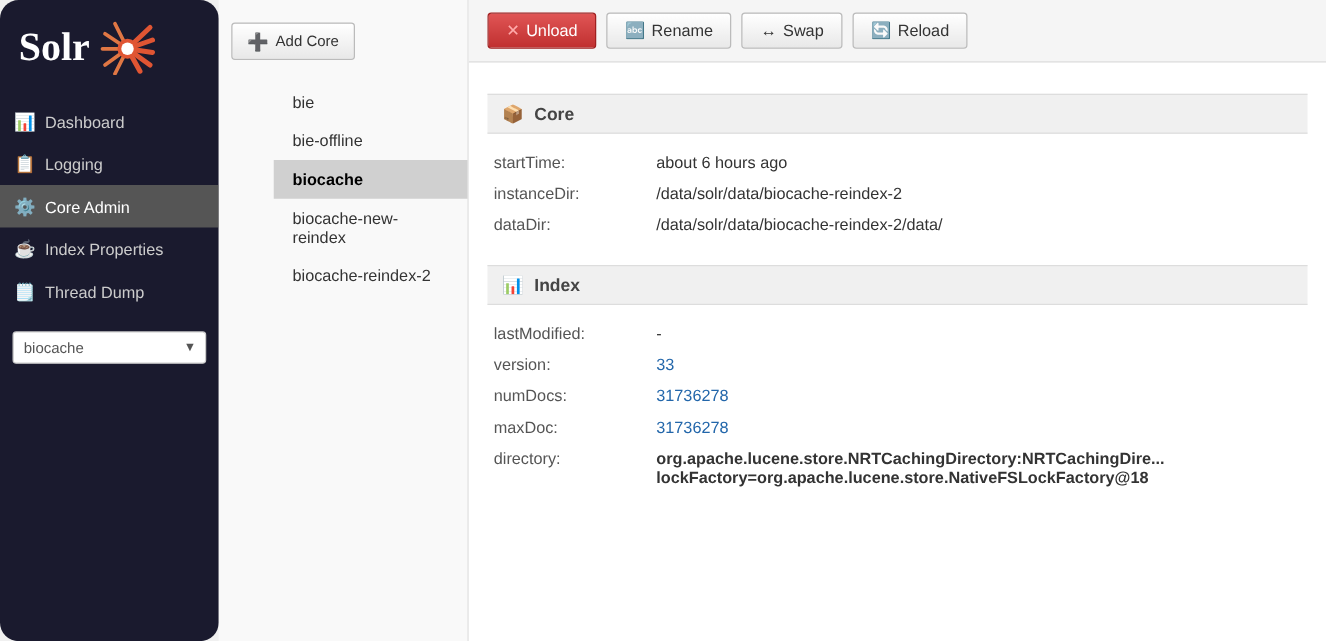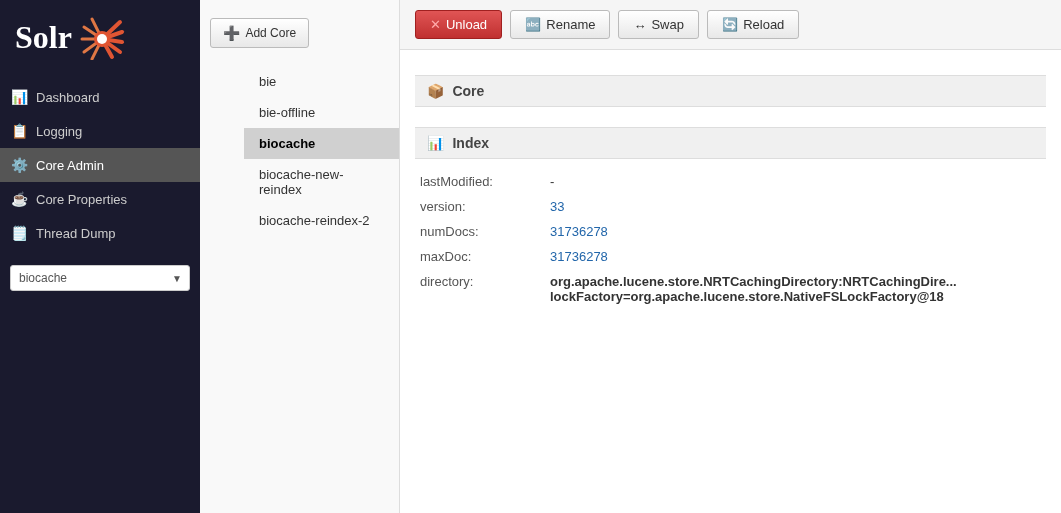--- a/index.html
+++ b/index.html
@@ -1,21 +1,21 @@
 <!DOCTYPE html>
 <html><head>
   <meta charset="utf-8">
   <style>
     * { box-sizing: border-box; margin: 0; padding: 0; }
     body { font-family: Arial, sans-serif; font-size: 13px; background: #f0f0f0; color: #333; height: 513px; overflow: hidden; }
 
     .app-container { display: flex; height: 513px; background: #f0f0f0; }
 
     
-    .sidebar { width: 200px; background: #1a1a2e; min-height: 100%; display: flex; flex-direction: column; }
+    .sidebar { width: 175px; background: #1a1a2e; min-height: 100%; display: flex; flex-direction: column; border-radius: 15px; }
     .sidebar-logo { padding: 15px 10px 10px 15px; display: flex; align-items: center; }
     .logo-text { color: #fff; font-size: 32px; font-weight: bold; font-family: Georgia, serif; }
     .logo-icon { width: 50px; height: 45px; margin-left: 5px; }
 
     .sidebar-nav { margin-top: 10px; }
     .nav-item { display: flex; align-items: center; padding: 9px 12px; color: #ccc; cursor: pointer; font-size: 13px; gap: 8px; }
     .nav-item.active { background: #555; color: #fff; }
     .nav-item .icon { width: 16px; height: 16px; display: inline-flex; align-items: center; justify-content: center; font-size: 14px; }
 
     .core-selector-container { margin: 15px 10px; }
@@ -89,21 +89,21 @@
       <div class="nav-item">
         <span class="icon">📋</span>
         <span>Logging</span>
       </div>
       <div class="nav-item active">
         <span class="icon">⚙️</span>
         <span>Core Admin</span>
       </div>
       <div class="nav-item">
         <span class="icon">☕</span>
-        <span>Core Properties</span>
+        <span>Index Properties</span>
       </div>
       <div class="nav-item">
         <span class="icon">🗒️</span>
         <span>Thread Dump</span>
       </div>
     </div>
     <div class="core-selector-container">
       <div class="core-selector-wrapper">
         <select class="core-selector-select">
           <option>Core Selector</option>
@@ -161,20 +161,34 @@
         <span>Reload</span>
       </button>
     </div>
 
     <div class="content-area">
       <div class="section-block">
         <div class="section-title-bar">
           <span>📦</span>
           <span>Core</span>
         </div>
+        <div class="info-table">
+          <div class="info-row">
+            <span class="info-label">startTime:</span>
+            <span class="info-value">about 6 hours ago</span>
+          </div>
+          <div class="info-row">
+            <span class="info-label">instanceDir:</span>
+            <span class="info-value">/data/solr/data/biocache-reindex-2</span>
+          </div>
+          <div class="info-row">
+            <span class="info-label">dataDir:</span>
+            <span class="info-value">/data/solr/data/biocache-reindex-2/data/</span>
+          </div>
+        </div>
       </div>
 
       <div class="section-block">
         <div class="section-title-bar">
           <span>📊</span>
           <span>Index</span>
         </div>
         <div class="info-table">
           <div class="info-row">
             <span class="info-label">lastModified:</span>

